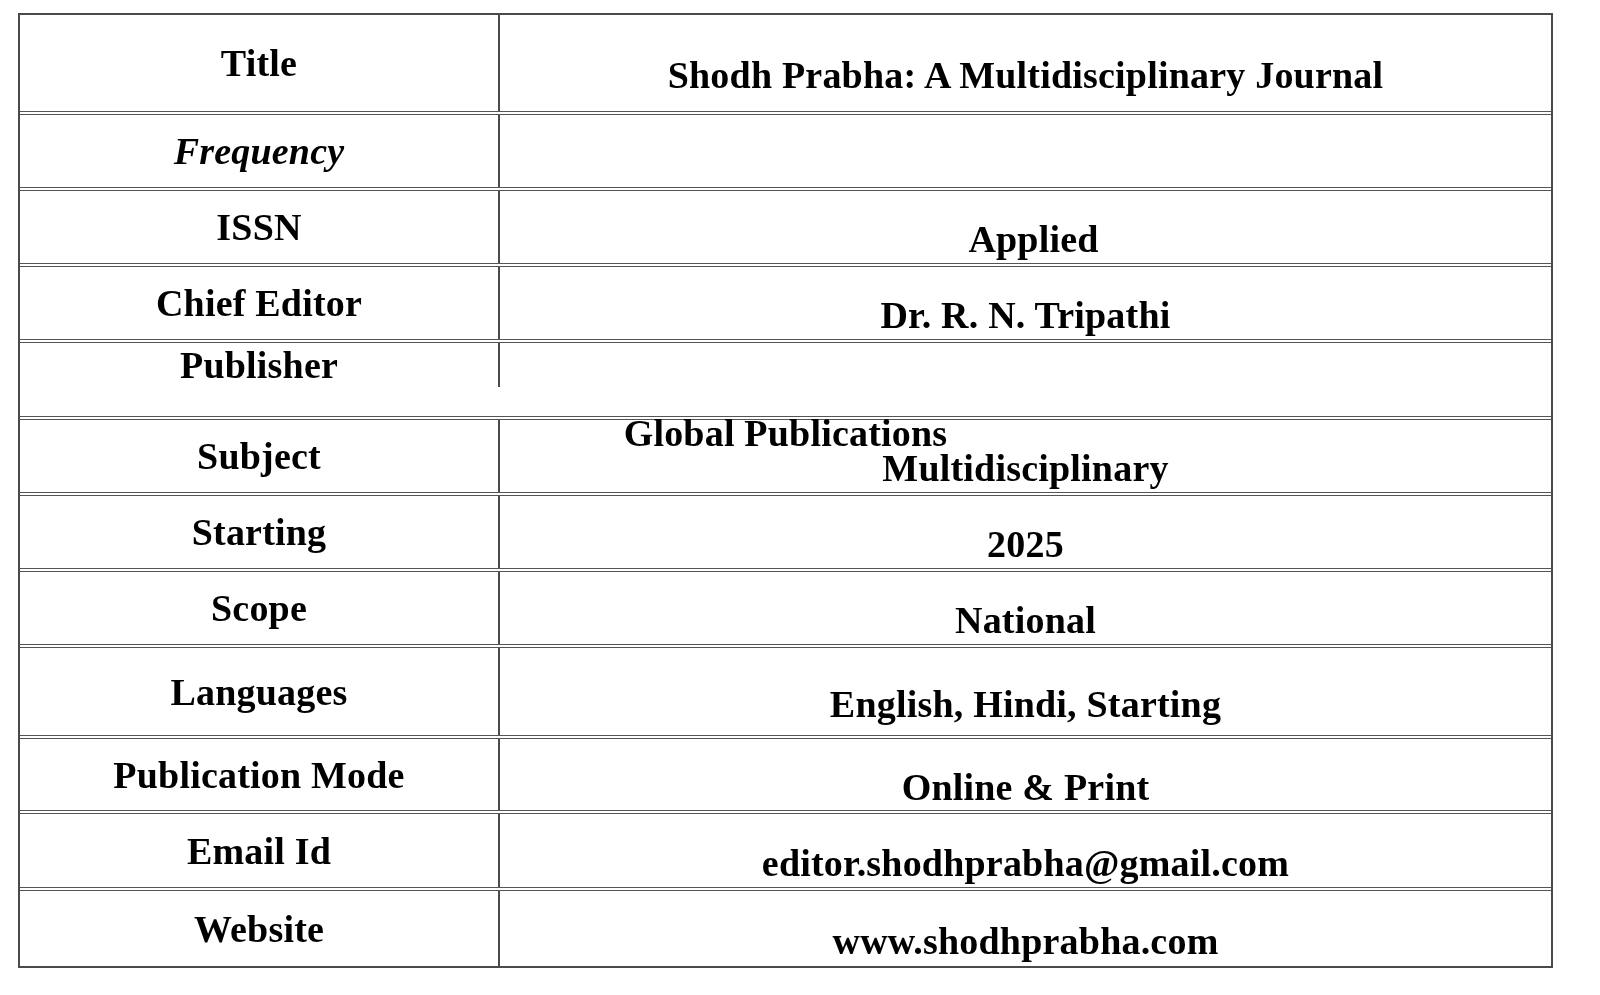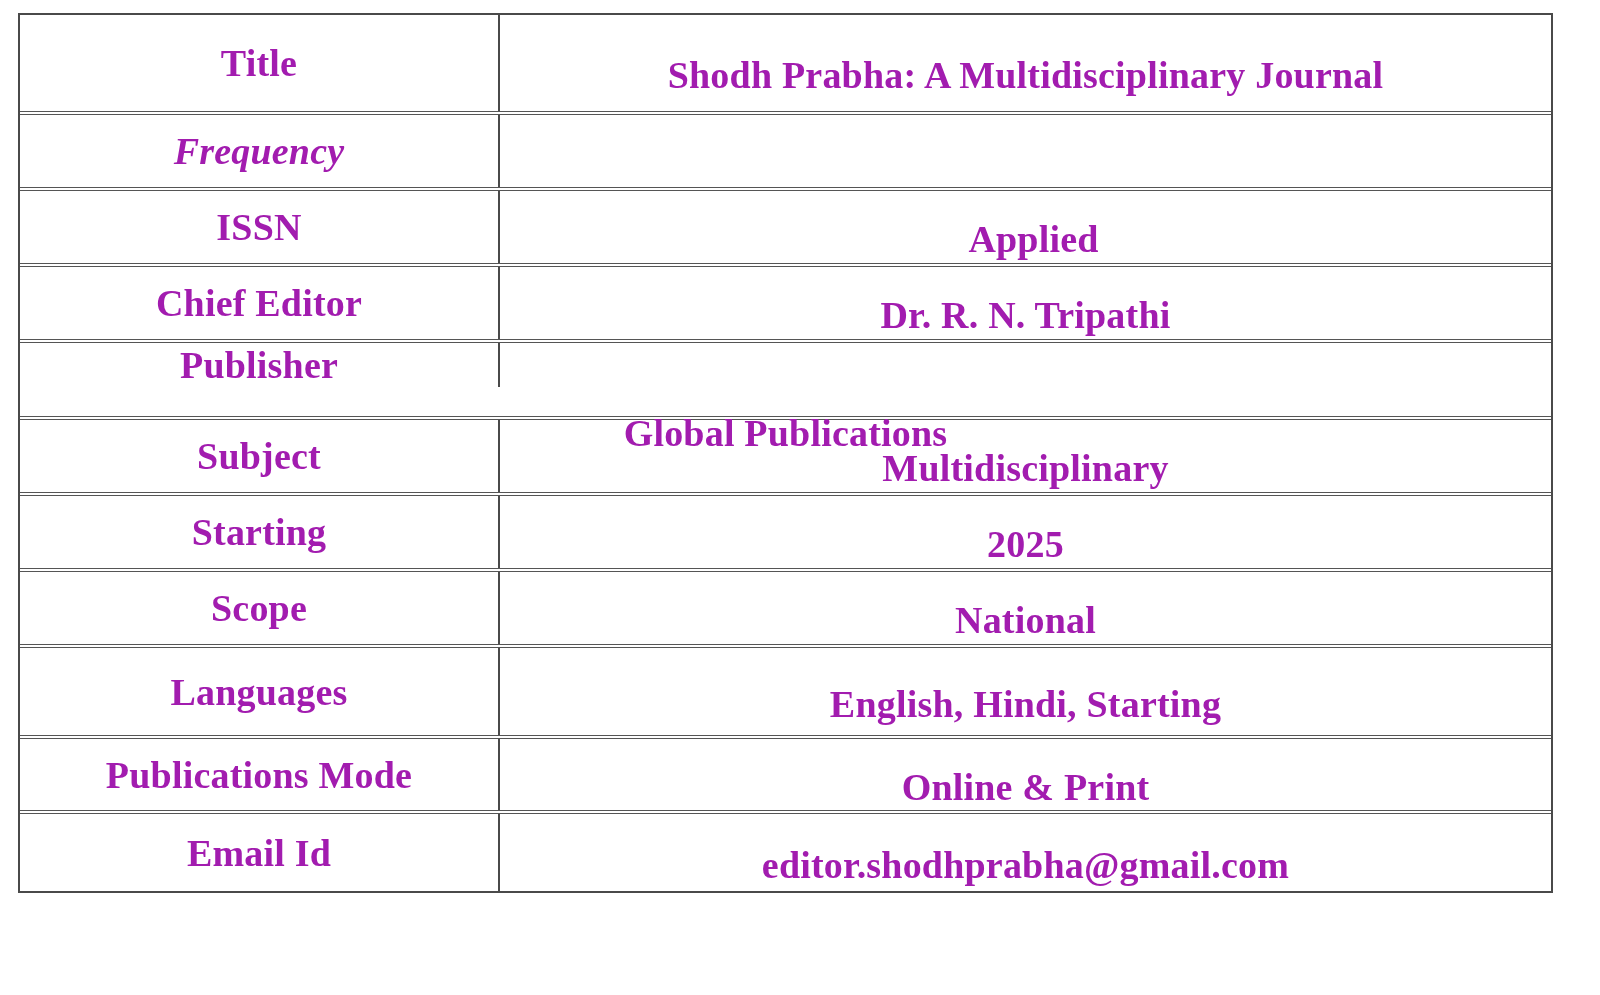--- a/index.html
+++ b/index.html
@@ -10,21 +10,21 @@
   }
   .row {
     display: flex; align-items: stretch;
     border-bottom: 4px double #555555;
     box-sizing: border-box;
   }
   .row:last-child { border-bottom: none; }
   .cell {
     display: flex; align-items: center; justify-content: center;
     font-family: "Liberation Serif", "DejaVu Serif", serif;
-    font-weight: bold; color: #a21caf; font-size: 38px;
+    font-weight: bold; color: #000000; font-size: 38px;
     letter-spacing: 0.2px; box-sizing: border-box; white-space: nowrap;
   }
   .key { width: 480px; border-right: 2px solid #4a4a4a; }
   .val { flex: 1; margin-top: 24px; }
 </style>
 </head>
 <body>
 
 <div class="tbl" id="tbl">
     <div class="row" style="height: 100px;">
@@ -56,20 +56,24 @@
     </div>
     <div class="row" style="height: 76px;">
       <div class="cell key">Scope</div>
       <div class="cell val">National</div>
     </div>
     <div class="row" style="height: 91px;">
       <div class="cell key">Languages</div>
       <div class="cell val">English, Hindi, Starting</div>
     </div>
     <div class="row" style="height: 75px;">
-      <div class="cell key">Publications Mode</div>
+      <div class="cell key">Publication Mode</div>
       <div class="cell val">Online &amp; Print</div>
     </div>
     <div class="row" style="height: 77px;">
       <div class="cell key">Email Id</div>
       <div class="cell val">editor.shodhprabha@gmail.com</div>
     </div>
+    <div class="row" style="height: 75px;">
+      <div class="cell key">Website</div>
+      <div class="cell val">www.shodhprabha.com</div>
+    </div>
   </div>
 
 </body></html>

